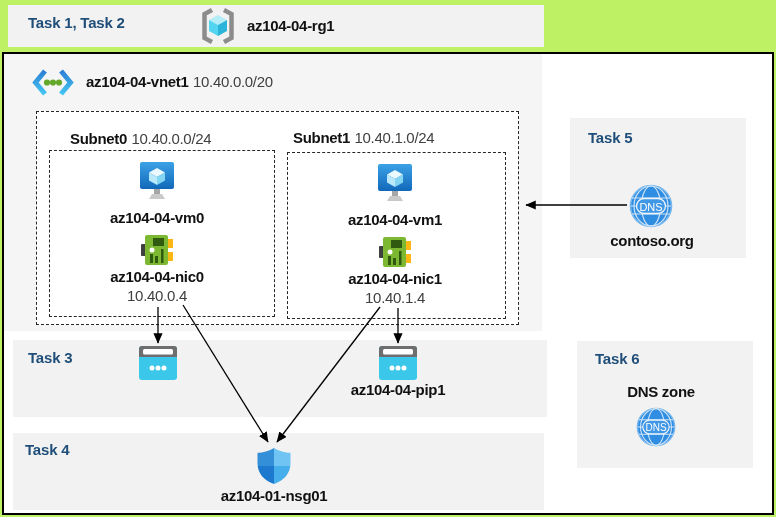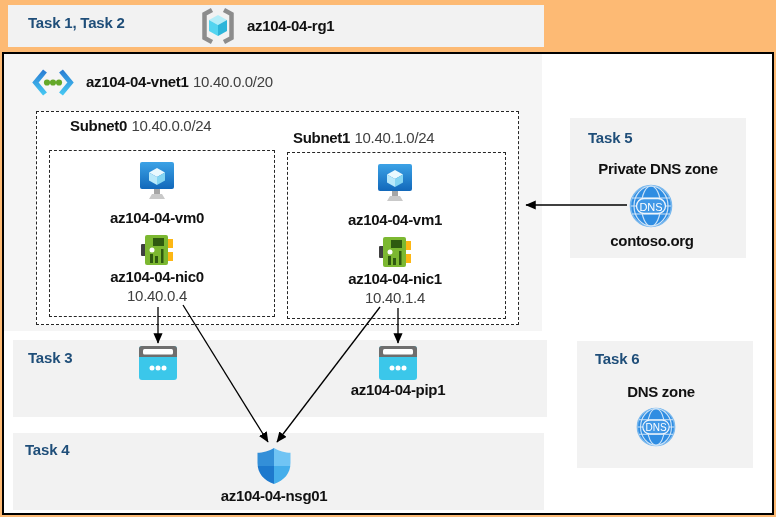--- a/index.html
+++ b/index.html
@@ -1,17 +1,17 @@
 <!DOCTYPE html>
 <html><head>
 <meta charset="utf-8">
 <style>
   html,body{margin:0;padding:0;background:#fff;}
   .canvas{
-    position:relative;width:776px;height:517px;background:#fdba74;overflow:hidden;
+    position:relative;width:776px;height:517px;background:#bef264;overflow:hidden;
     font-family:"Liberation Sans",sans-serif;color:#1a1a1a;
   }
   .abs{position:absolute;}
   .band{background:#f2f2f2;}
   .task-label{font-weight:bold;font-size:15px;color:#1f4e79;letter-spacing:-0.2px;}
   .res-label{font-weight:bold;font-size:15px;color:#111;letter-spacing:-0.3px;}
   .sec-text{font-size:15px;color:#404040;letter-spacing:-0.3px;}
   .ctr{text-align:center;}
   .big-rect{border:2px solid #000;background:#fff;}
   .vnet-fill{background:#f5f5f5;}
@@ -56,21 +56,21 @@
       <circle cx="27" cy="13.5" r="3.1" fill="#64a829"></circle>
     </svg>
   </div>
   <div class="abs" style="left:86px;top:73px;">
     <span class="res-label">az104-04-vnet1</span>
     <span class="sec-text">10.40.0.0/20</span>
   </div>
 
   <div class="abs dashed" style="left:36px;top:111px;width:481px;height:212px;"></div>
 
-  <div class="abs" style="left:70px;top:117px;">
+  <div class="abs" style="left:70px;top:130px;">
     <span class="res-label">Subnet0</span>
     <span class="sec-text">10.40.0.0/24</span>
   </div>
   <div class="abs dashed2" style="left:49px;top:150px;width:224px;height:165px;"></div>
   <div class="abs" style="left:139px;top:161px;">
     <svg width="36" height="39" viewBox="0 0 36 39">
       <defs>
         <linearGradient id="vmg" x1="0" y1="0" x2="0" y2="1">
           <stop offset="0" stop-color="#3ba2e6"></stop>
             <stop offset="1" stop-color="#1268ba"></stop>
@@ -167,25 +167,24 @@
         </clipPath>
       </defs>
       <g clip-path="url(#shieldclip)">
         <rect x="0" y="0" width="18" height="19" fill="#338fd8"></rect>
         <rect x="18" y="0" width="18" height="19" fill="#70c4f4"></rect>
         <rect x="0" y="19" width="18" height="19" fill="#1d79cd"></rect>
         <rect x="18" y="19" width="18" height="19" fill="#45aeeb"></rect>
       </g>
     </svg>
   </div>
-  <div class="abs res-label ctr" style="left:184px;top:487px;width:180px;">az104-04-nsg01</div>
+  <div class="abs res-label ctr" style="left:184px;top:487px;width:180px;">az104-01-nsg01</div>
 
   <div class="abs band" style="left:570px;top:118px;width:176px;height:140px;"></div>
   <div class="abs task-label" style="left:588px;top:129px;">Task 5</div>
-  <div class="abs res-label ctr" style="left:568px;top:160px;width:180px;">Private DNS zone</div>
   <div class="abs" style="left:629px;top:184px;">
     <svg width="44" height="44" viewBox="0 0 44 44">
       <circle cx="22" cy="22" r="20.5" fill="#2f8de2" stroke="#79b8ee" stroke-width="1.6"></circle>
       <ellipse cx="22" cy="22" rx="9.5" ry="20" fill="none" stroke="#cfe4f7" stroke-width="1.2"></ellipse>
       <ellipse cx="22" cy="22" rx="17" ry="20" fill="none" stroke="#cfe4f7" stroke-width="1.2"></ellipse>
       <line x1="3" y1="14" x2="41" y2="14" stroke="#cfe4f7" stroke-width="1.2"></line>
       <line x1="2" y1="22" x2="42" y2="22" stroke="#cfe4f7" stroke-width="1.2"></line>
       <line x1="3" y1="30" x2="41" y2="30" stroke="#cfe4f7" stroke-width="1.2"></line>
       <rect x="7.5" y="14.5" width="29" height="15" rx="7.5" fill="#3f97e6" stroke="#eef5fc" stroke-width="1.3"></rect>
       <text x="22" y="26.5" text-anchor="middle" font-family="Liberation Sans, sans-serif" font-size="11" fill="#ffffff">DNS</text>

